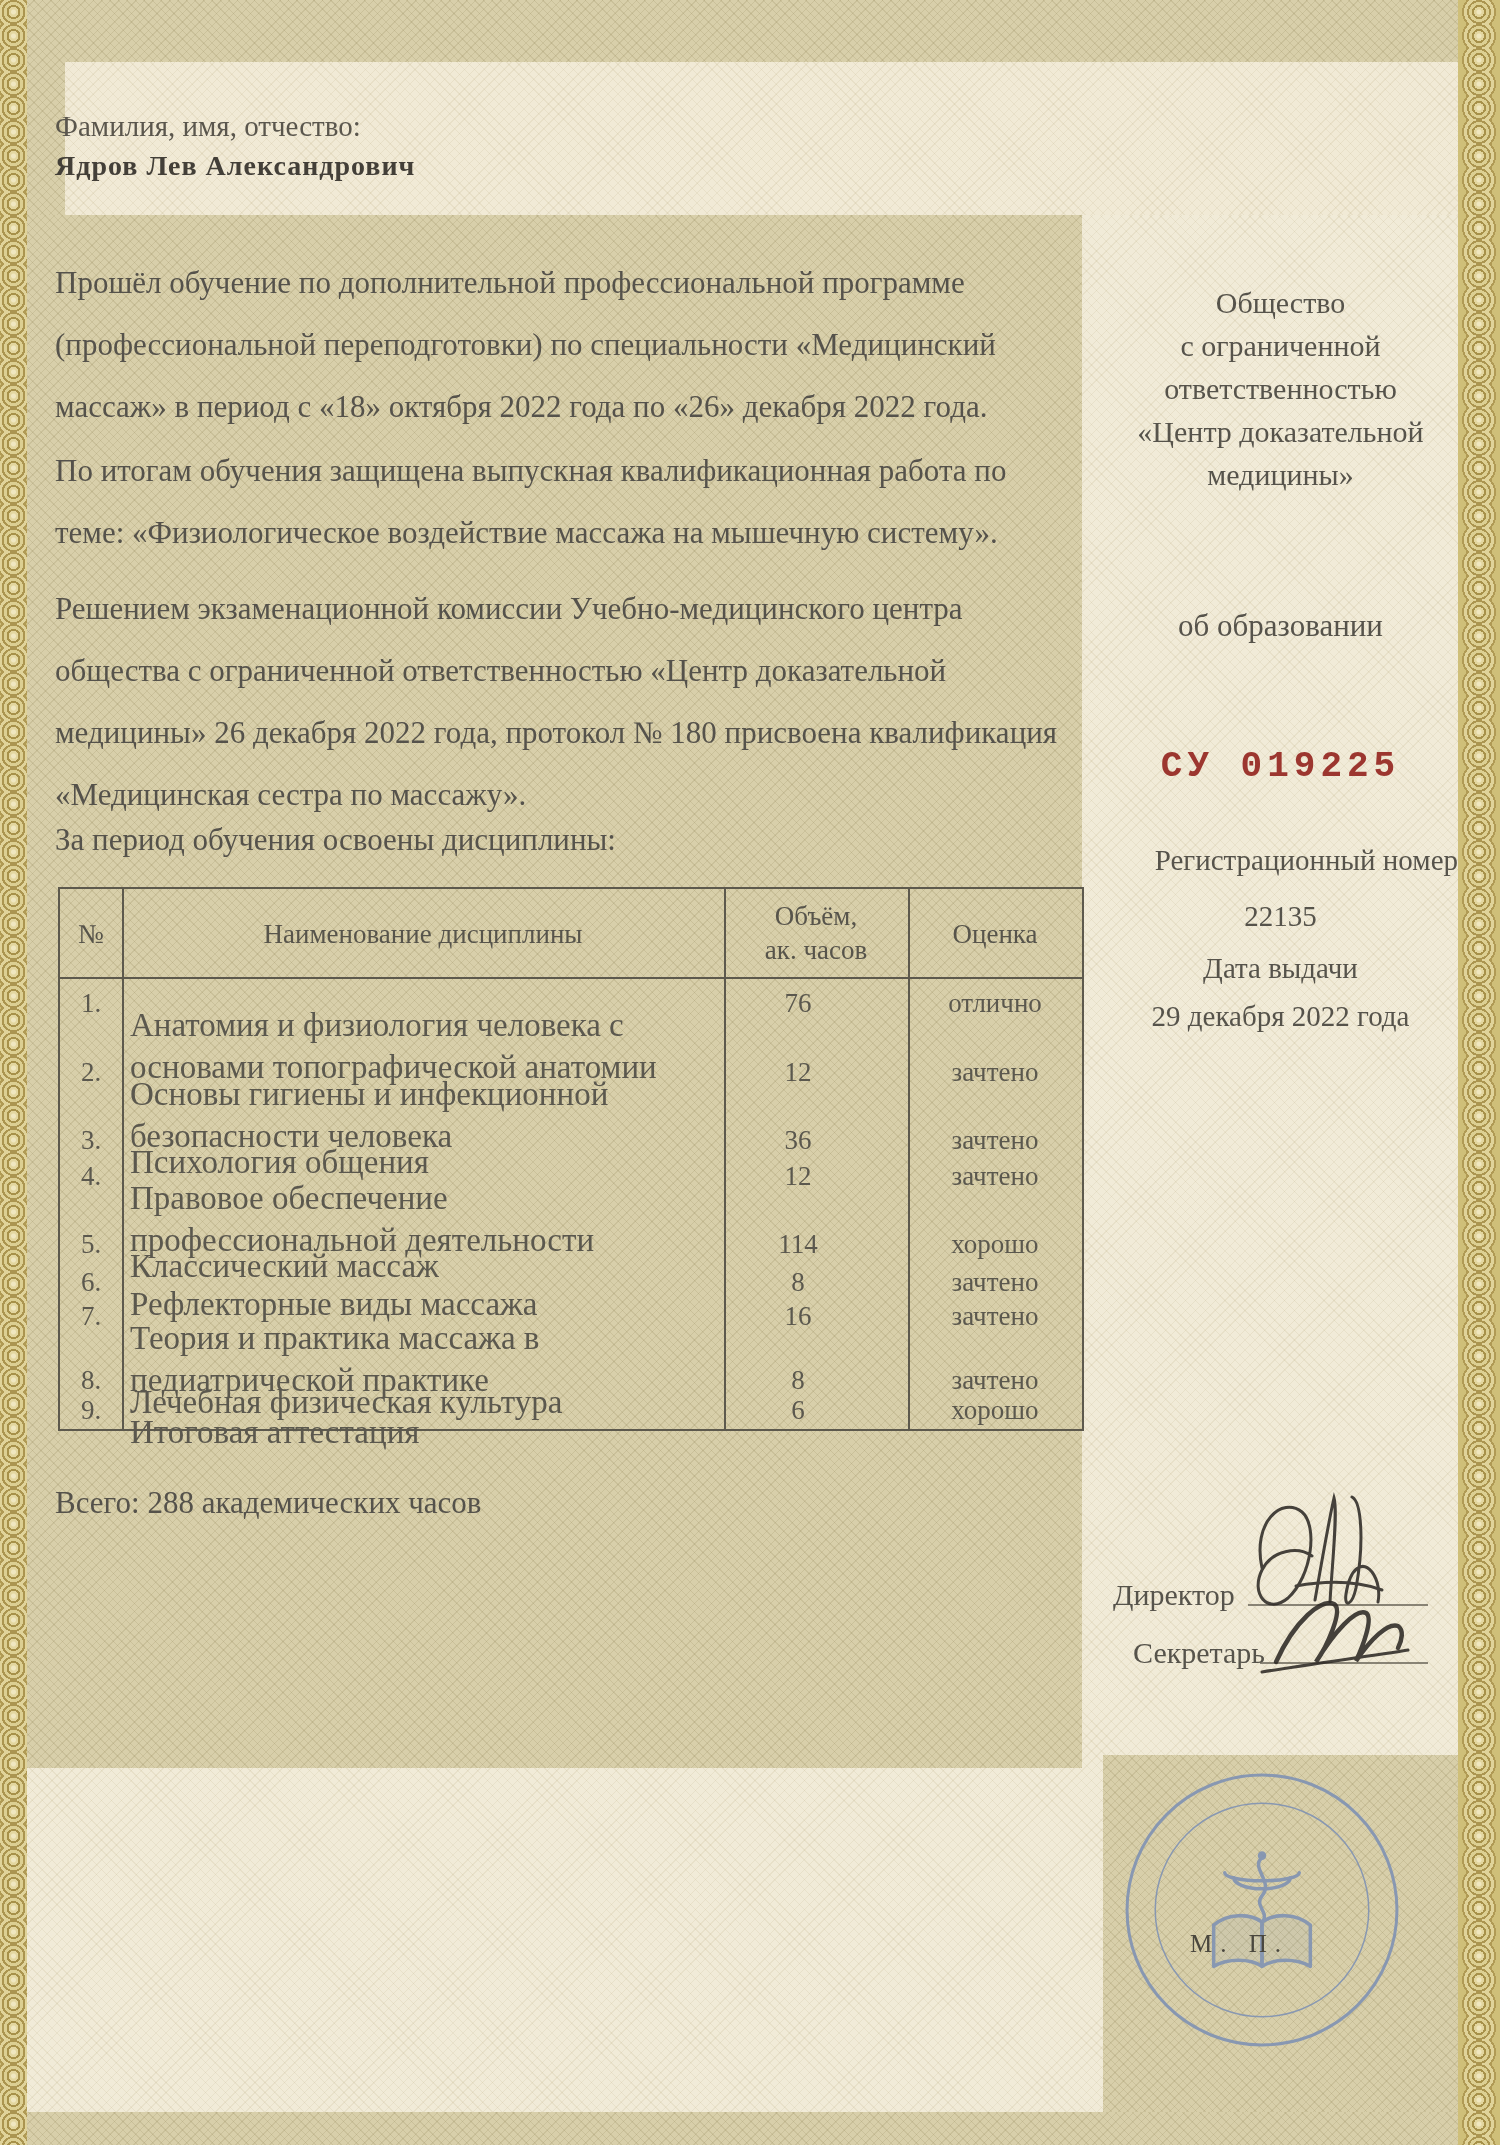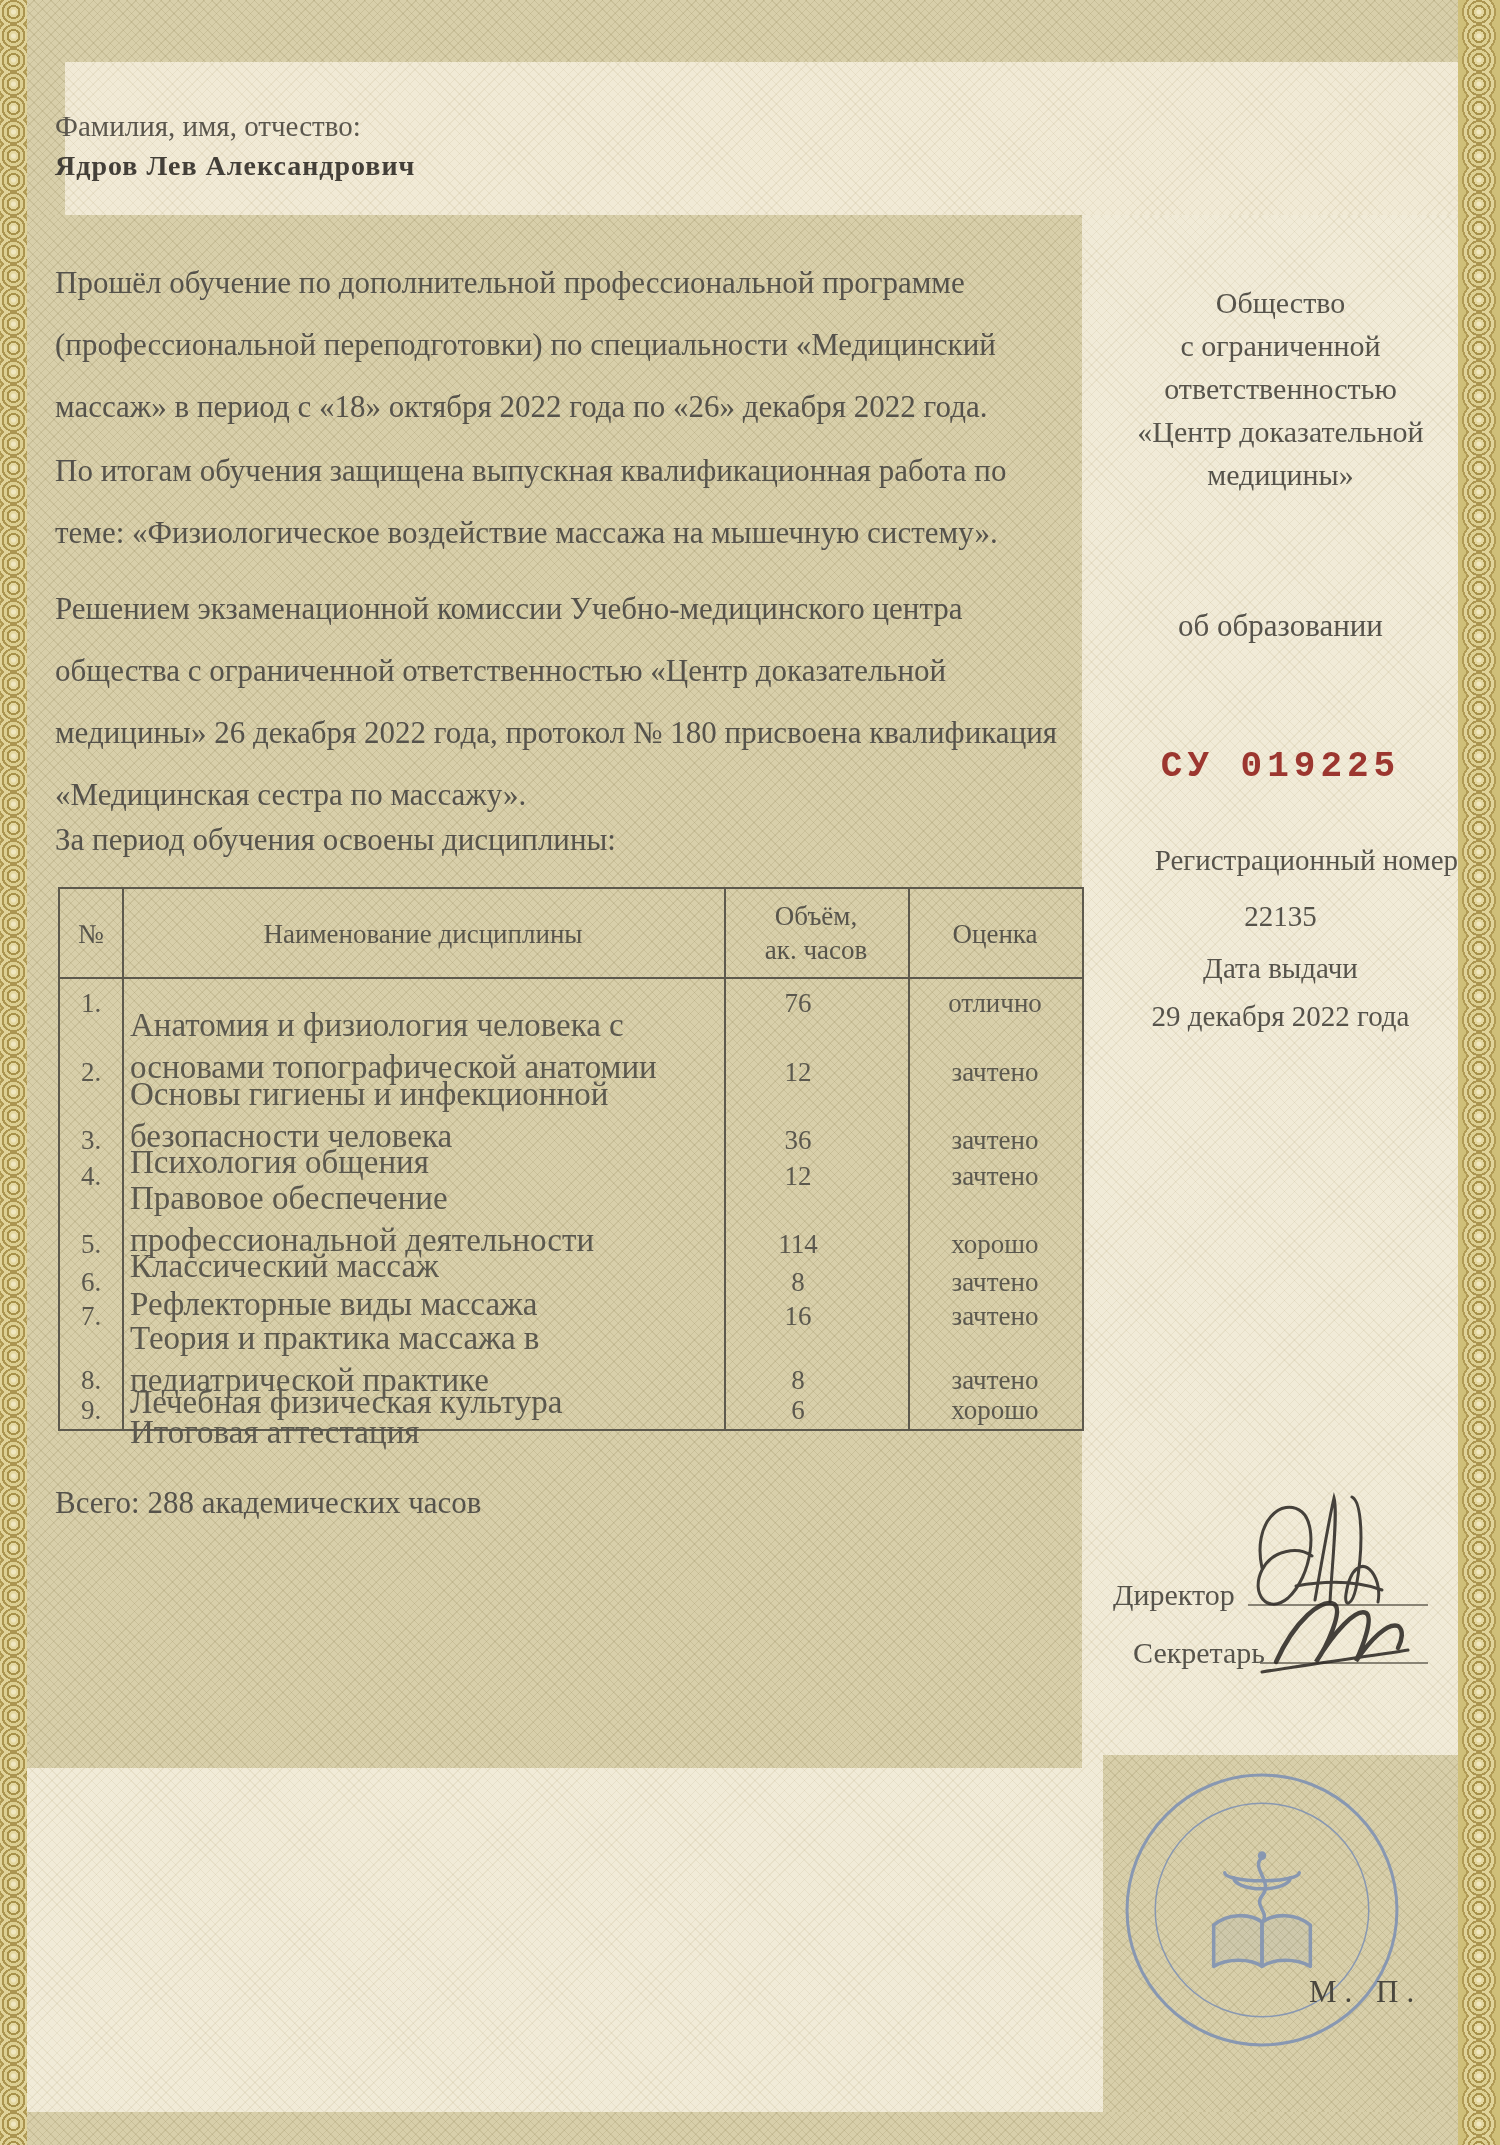--- a/index.html
+++ b/index.html
@@ -67,21 +67,21 @@
   .reg-label{position:absolute;left:1103px;top:844px;width:355px;text-align:right;font-size:29px;color:#56534b;}
   .reg-number{position:absolute;left:1103px;top:900px;width:355px;text-align:center;font-size:29px;color:#56534b;}
   .date-label{position:absolute;left:1103px;top:952px;width:355px;text-align:center;font-size:29px;color:#56534b;}
   .date-value{position:absolute;left:1103px;top:1000px;width:355px;text-align:center;font-size:29px;color:#56534b;}
 
   .sig-label{position:absolute;font-size:30px;color:#56534b;}
   .sig-line{position:absolute;height:0;border-bottom:2px solid rgba(92,88,77,.7);}
   .sig-svg{position:absolute;left:0;top:0;width:1500px;height:2145px;pointer-events:none;}
 
   .stamp-svg{position:absolute;left:1121px;top:1769px;width:282px;height:282px;opacity:.88;}
-  .mp-text{position:absolute;left:1309px;top:1930px;font-size:31px;letter-spacing:8px;color:#4a473e;margin-top:44px;}
+  .mp-text{position:absolute;left:1190px;top:1930px;font-size:25px;letter-spacing:8px;color:#4a473e;}
 </style>
 </head>
 <body>
 
 <div class="page">
 
   <div class="tanblock band-top"></div>
   <div class="creamblock name-band"></div>
   <div class="tanblock main-tan"></div>
   <div class="tanblock stamp-tan"></div>

